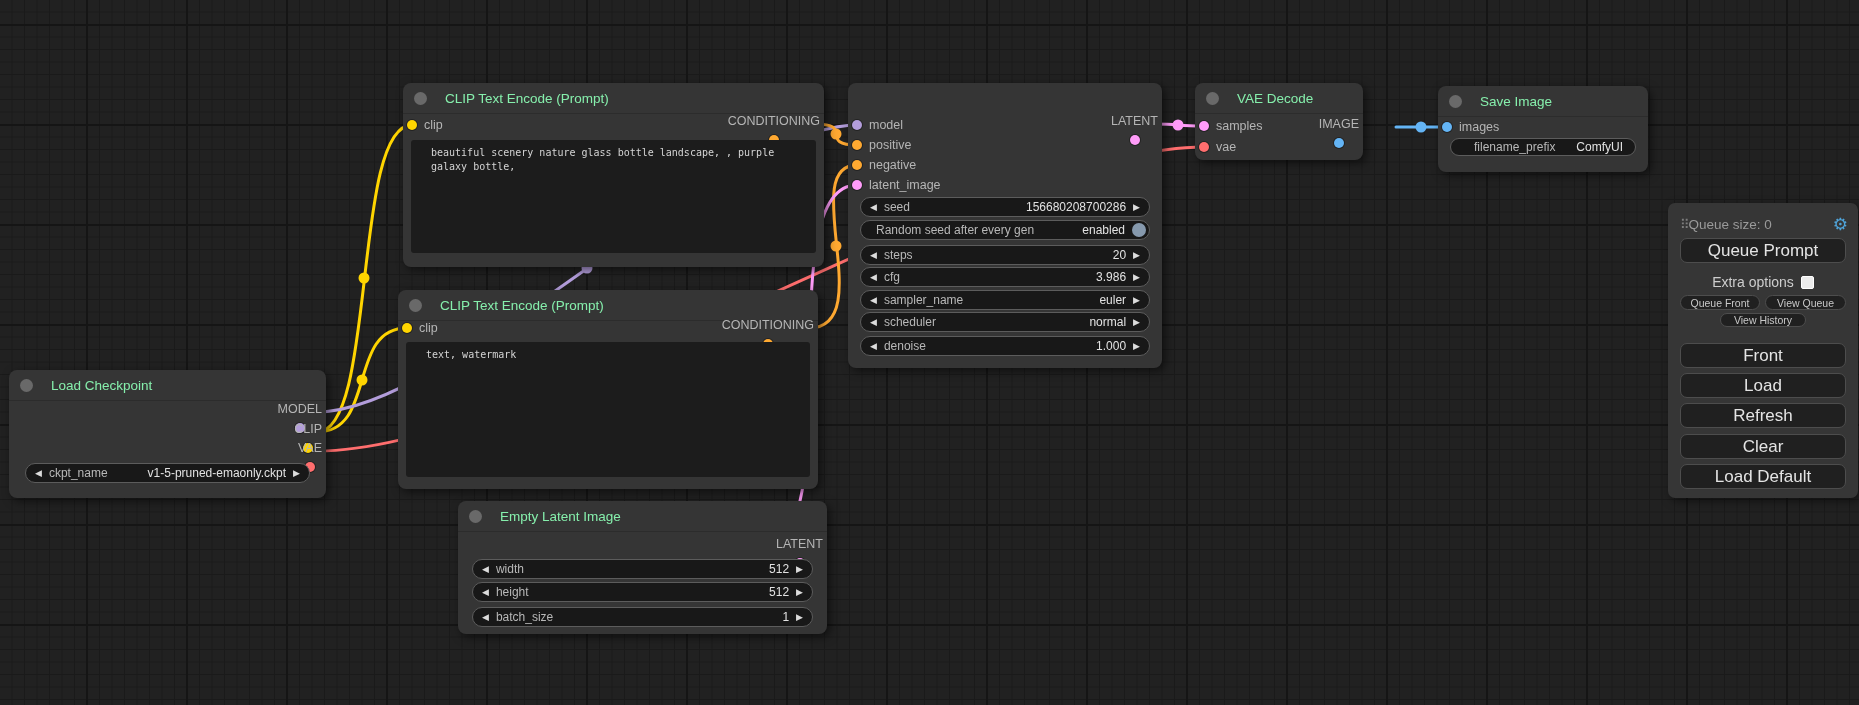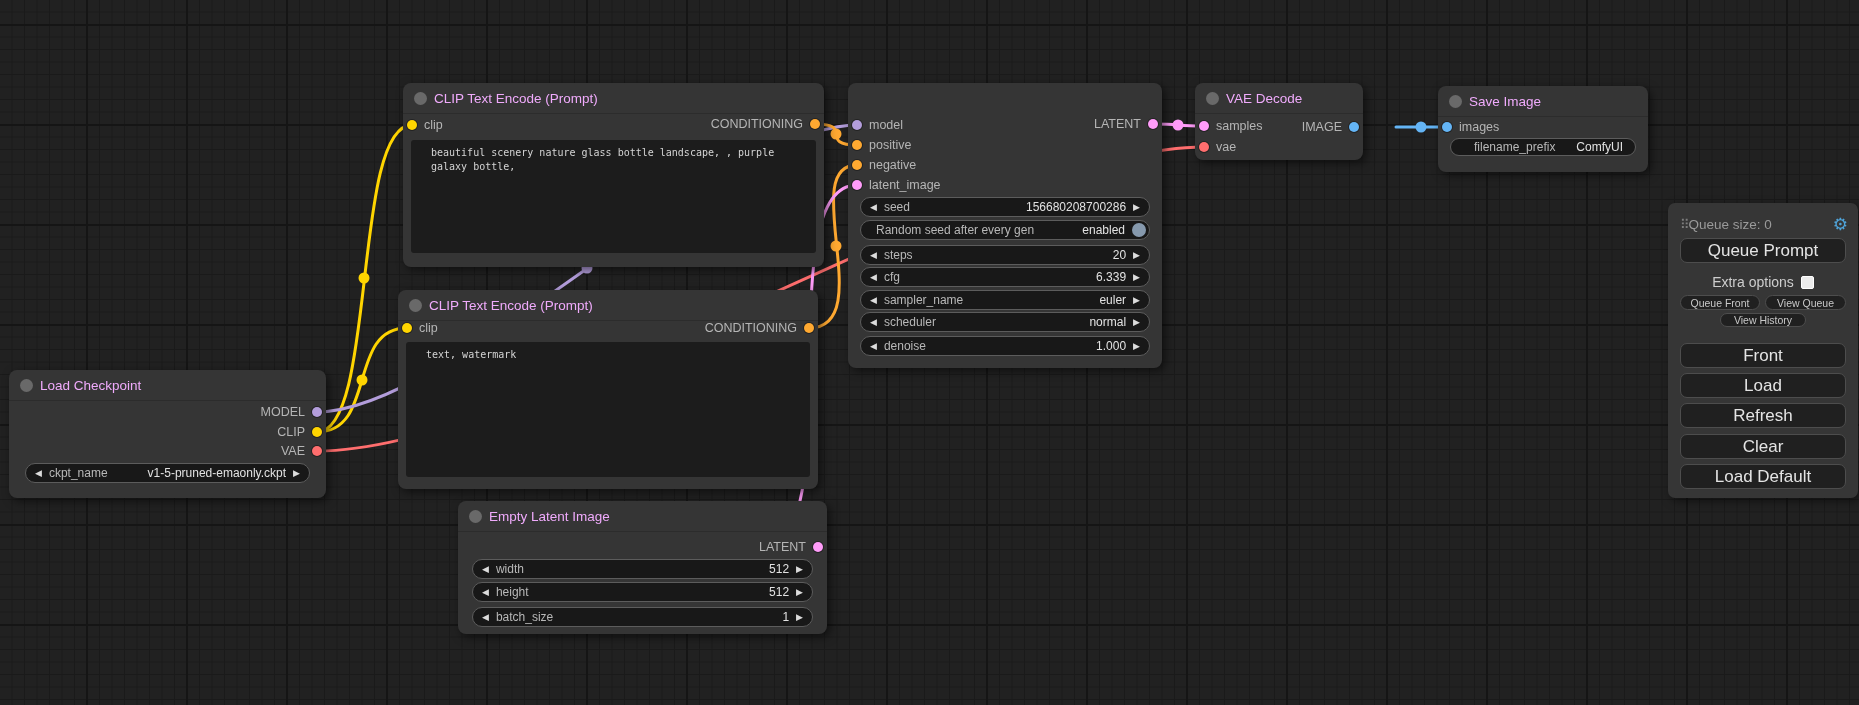--- a/index.html
+++ b/index.html
@@ -14,28 +14,28 @@
       linear-gradient(to bottom,#1a1a1a 1px,transparent 1px);
     background-size:100px 100px,100px 100px,12.5px 12.5px,12.5px 12.5px;
     background-position:86px 0,0 24px,-1px 0,0 -1px;
   }
   #wires{position:absolute;left:0;top:0;z-index:0;}
   .node{
     position:absolute;background:#353535;border-radius:8px;z-index:2;
     box-shadow:3px 3px 10px rgba(0,0,0,.55);color:#b5b5b5;
   }
   .node-title{
-    height:30px;display:flex;align-items:center;gap:7px;padding-left:11px;
-    color:#f0abfc;font-size:13.5px;border-bottom:1px solid #2c2c2c;
+    height:30px;display:flex;align-items:center;gap:18px;padding-left:11px;
+    color:#86efac;font-size:13.5px;border-bottom:1px solid #2c2c2c;
     white-space:nowrap;overflow:hidden;text-align:center;
   }
   .title-dot{width:13px;height:13px;border-radius:50%;background:#696969;flex:0 0 auto;}
   .slot{position:absolute;height:20px;display:flex;align-items:center;gap:7px;font-size:12.5px;color:#b5b5b5;}
   .slot.in{left:4px;}
-  .slot.out{right:4px;flex-direction:row;}
+  .slot.out{right:4px;flex-direction:column;}
   .pdot{width:10px;height:10px;border-radius:50%;flex:0 0 auto;box-shadow:0 0 0 1px rgba(0,0,0,.35);}
   .widget{
     position:absolute;left:12px;right:12px;height:20px;border-radius:10px;
     background:#181818;border:1px solid #5c5c5c;display:flex;align-items:center;
     padding:0 9px;font-size:12px;color:#b8b8b8;box-sizing:border-box;gap:7px;
   }
   .widget .arrow{font-size:9px;color:#dcdcdc;line-height:1;}
   .widget .wvalue{margin-left:auto;color:#e2e2e2;}
   .widget.toggle .wlabel{margin-left:6px;}
   .knob{width:14px;height:14px;border-radius:50%;background:#8699AD;margin-right:-6px;flex:0 0 auto;}
@@ -183,21 +183,21 @@
   </div>
   <div class="widget" style="top:162px">
     <span class="arrow">◀</span>
     <span class="wlabel">steps</span>
     <span class="wvalue">20</span>
     <span class="arrow">▶</span>
   </div>
   <div class="widget" style="top:184px">
     <span class="arrow">◀</span>
     <span class="wlabel">cfg</span>
-    <span class="wvalue">6.339</span>
+    <span class="wvalue">3.986</span>
     <span class="arrow">▶</span>
   </div>
   <div class="widget" style="top:207px">
     <span class="arrow">◀</span>
     <span class="wlabel">sampler_name</span>
     <span class="wvalue">euler</span>
     <span class="arrow">▶</span>
   </div>
   <div class="widget" style="top:229px">
     <span class="arrow">◀</span>

